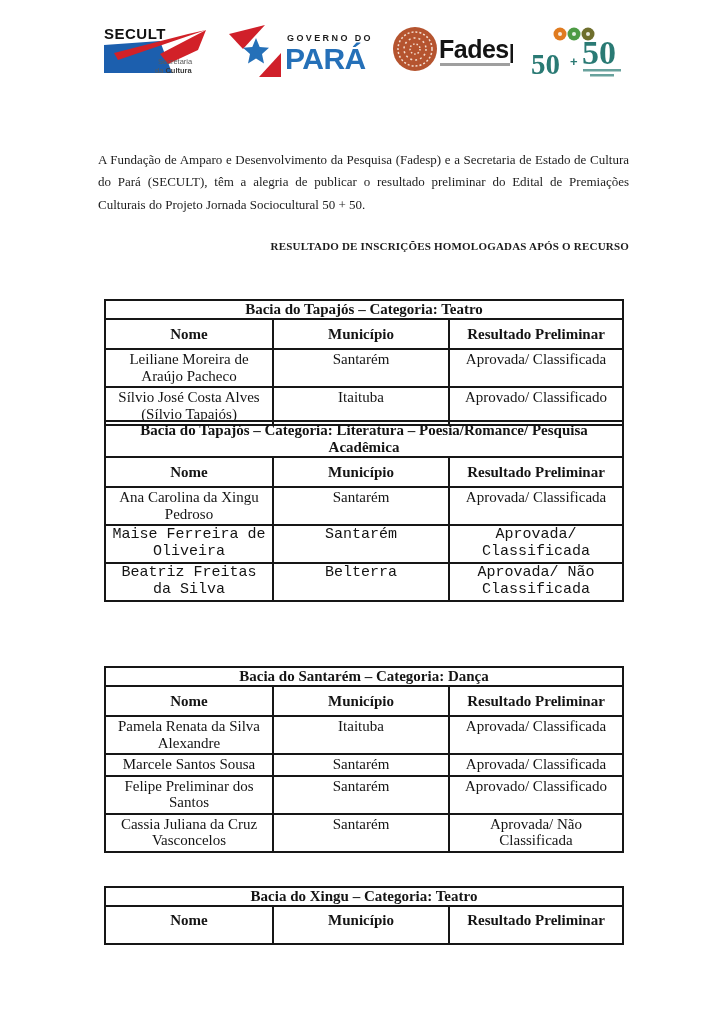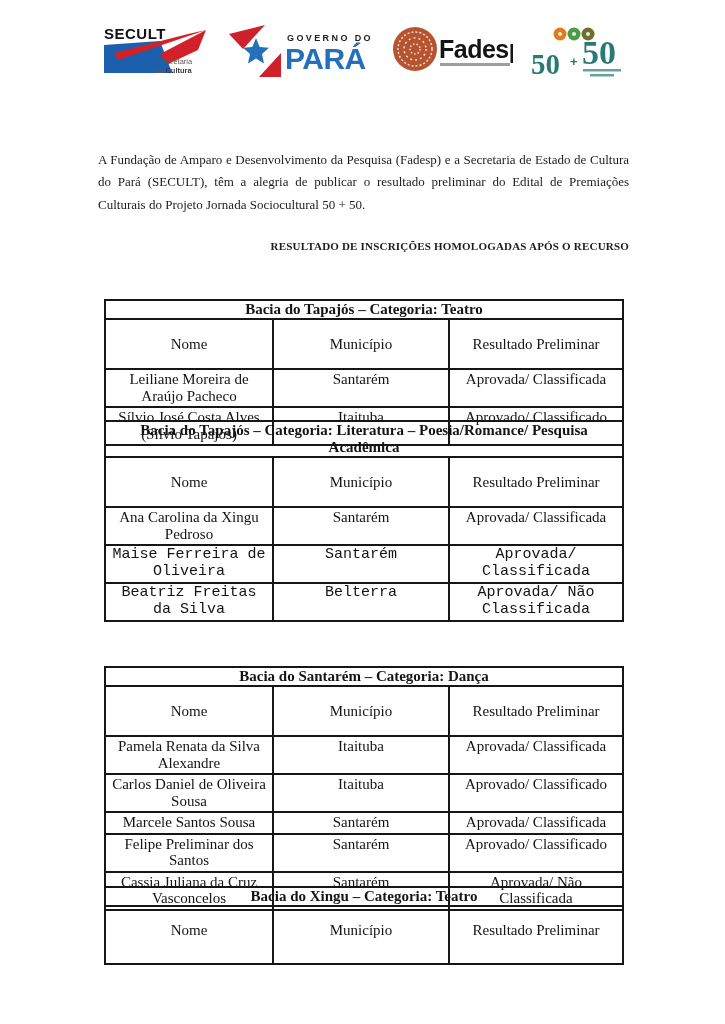--- a/index.html
+++ b/index.html
@@ -35,21 +35,21 @@
   }
 
   
   .doc-table {
     position:absolute; left:104px; width:518px;
     border-collapse:collapse; table-layout:fixed;
     font-size:15px; color:#141414;
   }
   .doc-table th, .doc-table td { border:2px solid #161616; }
   .t-title { text-align:center; font-weight:bold; padding:0 4px; line-height:17px; height:17px; }
-  .t-col   { font-weight:normal; line-height:15px; height:16px; padding:16px 4px; }
+  .t-col   { font-weight:bold; line-height:15px; height:16px; padding:6px 4px; }
   .doc-table td { vertical-align:top; text-align:center; padding:1px 6px 2px 6px; line-height:16.5px; }
   tr.tall td { height:33px;font-family:Liberation Mono, monospace; }
   .t-col.spacious { height:24px; vertical-align:top; }
 
   .tbl-1 { top:287px;margin-top:12px; }
   .tbl-2 { top:420px; }
   .tbl-3 { top:666px; }
   .tbl-4 { top:886px; }
 </style>
 </head>
@@ -186,25 +186,20 @@
       <th class="t-col">Nome</th>
       <th class="t-col">Município</th>
       <th class="t-col">Resultado Preliminar</th>
     </tr>
     <tr>
       <td>Pamela Renata da Silva Alexandre</td>
       <td>Itaituba</td>
       <td>Aprovada/ Classificada</td>
     </tr>
     <tr>
-      <td>Carlos Daniel de Oliveira Sousa</td>
-      <td>Itaituba</td>
-      <td>Aprovado/ Classificado</td>
-    </tr>
-    <tr>
       <td>Marcele Santos Sousa</td>
       <td>Santarém</td>
       <td>Aprovada/ Classificada</td>
     </tr>
     <tr>
       <td>Felipe Preliminar dos Santos</td>
       <td>Santarém</td>
       <td>Aprovado/ Classificado</td>
     </tr>
     <tr>

